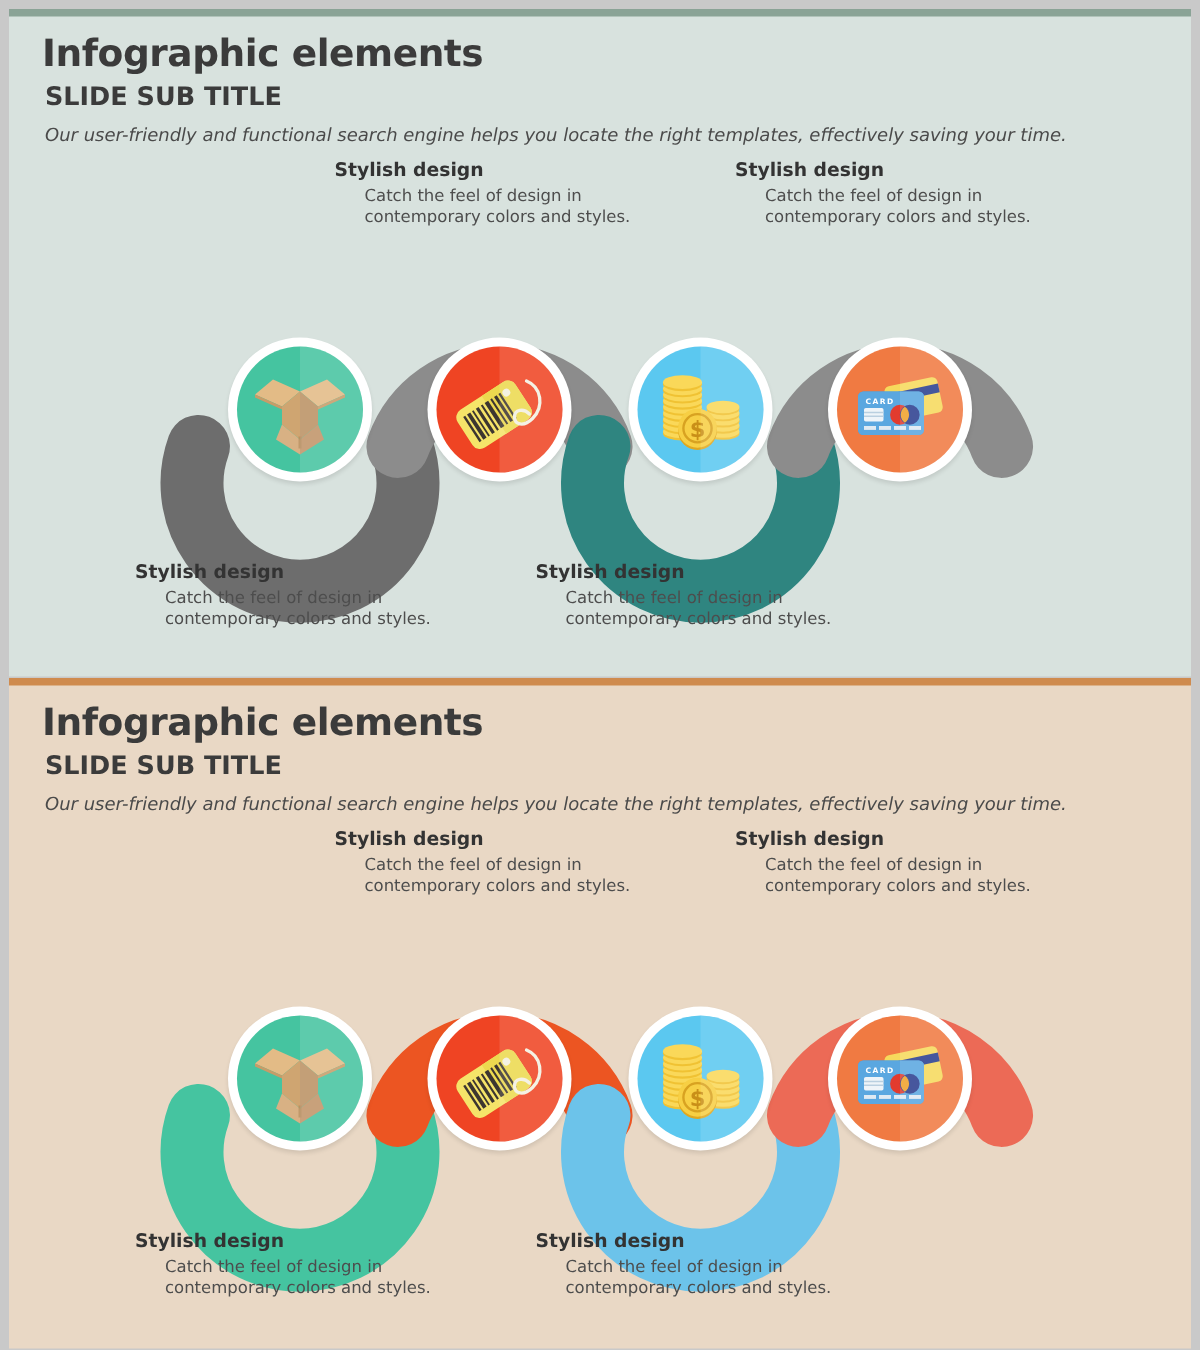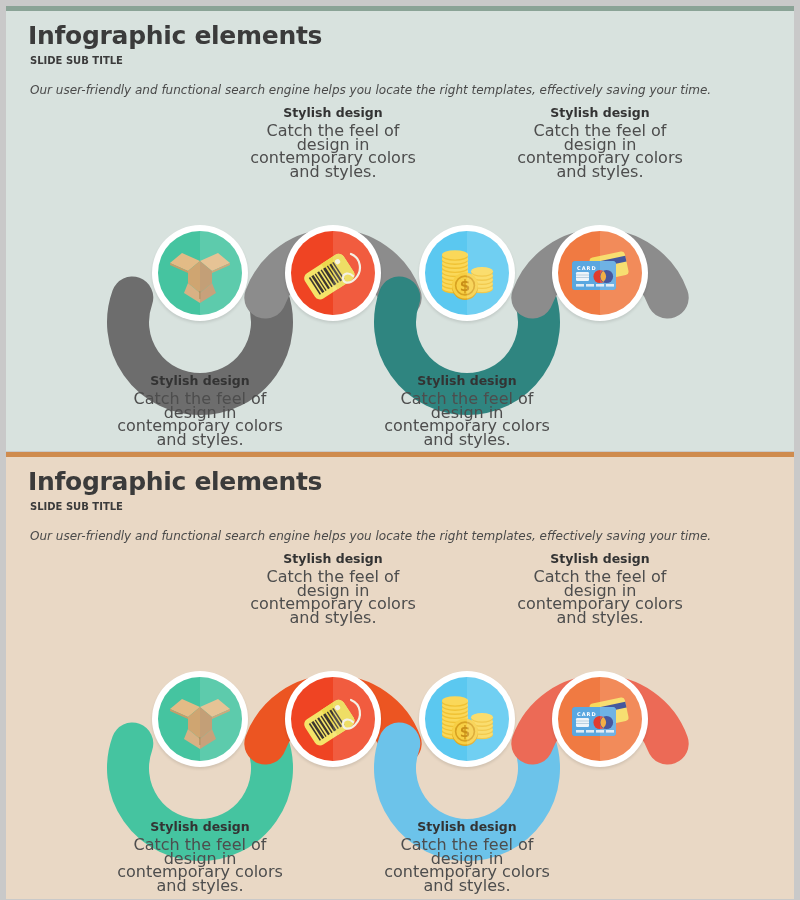--- a/index.html
+++ b/index.html
@@ -15,21 +15,21 @@
   .panel-top{top:6px;height:440px;background:#d8e2de;border-top:5px solid #8aa396;}
   .panel-bottom{top:452px;height:442px;background:#e9d8c5;border-top:5px solid #cf8b4e;}
 
   .ptitle{
     position:absolute;left:22px;top:10px;
     font-size:25px;font-weight:bold;color:#3b3b3b;
     letter-spacing:-0.3px;
   }
   .psub{
     position:absolute;left:24px;top:44px;
-    font-size:10px;font-weight:bold;color:#3b3b3b;
+    font-size:17px;font-weight:bold;color:#3b3b3b;
     letter-spacing:0px;
   }
   .pdesc{
     position:absolute;left:24px;top:72px;
     font-size:12px;color:#4a4a4a;font-style:italic;
   }
 
   .stage{position:absolute;left:0;top:105px;width:788px;height:330px;}
 
   svg.ribbons{position:absolute;left:0;top:0;width:788px;height:330px;}
@@ -43,26 +43,26 @@
   .disc{
     position:absolute;left:6px;top:6px;width:84px;height:84px;border-radius:50%;
     overflow:hidden;
   }
   .disc .shade{
     position:absolute;right:0;top:0;width:50%;height:100%;
     background:rgba(255,255,255,0.13);
   }
   .icon{position:absolute;left:0;top:0;width:84px;height:84px;}
 
-  .cap{position:absolute;width:220px;text-align:center;}
+  .cap{position:absolute;width:220px;text-align:left;}
   .cap h4{
     margin:0 0 4px 0;font-size:12.5px;font-weight:bold;color:#333333;
   }
   .cap p{
-    margin:0;font-size:16px;line-height:13.5px;color:#4d4d4d;
+    margin:0;font-size:11px;line-height:13.5px;color:#4d4d4d;
   }
 </style>
 </head>
 <body>
 
 <div class="canvas">
   <div class="panel panel-top" style="background: rgb(216, 226, 222); border-top-color: rgb(138, 163, 150);">
       <div class="ptitle">Infographic elements</div>
       <div class="psub">SLIDE SUB TITLE</div>
       <div class="pdesc">Our user-friendly and functional search engine helps you locate the right templates, effectively saving your time.</div>

